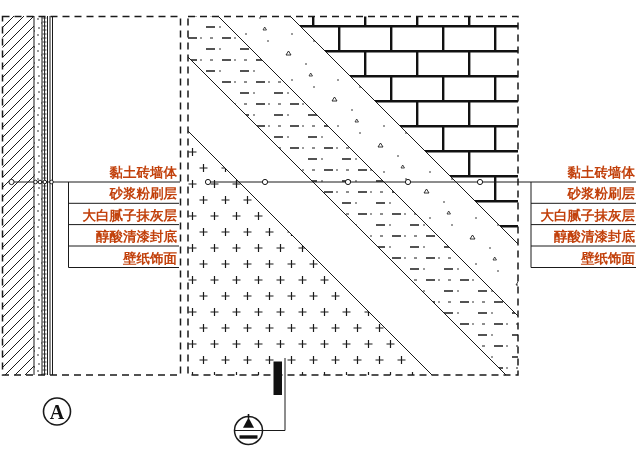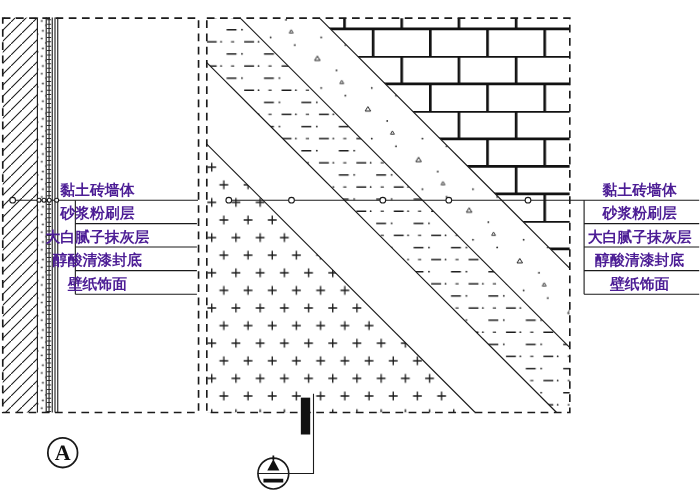--- a/index.html
+++ b/index.html
@@ -1,20 +1,20 @@
 <!DOCTYPE html>
 <html><head>
 <meta charset="utf-8">
 <style>
   html,body{margin:0;padding:0;background:#ffffff;}
   #stage{position:relative;width:636px;height:455px;background:#ffffff;overflow:hidden;
          font-family:"Liberation Serif","DejaVu Serif",serif;}
   #stage svg{position:absolute;left:0;top:0;}
-  .layer-label{position:absolute;font-size:13.5px;font-weight:bold;color:#4c1d95;
-               line-height:15px;text-align:center;white-space:nowrap;
+  .layer-label{position:absolute;font-size:13.5px;font-weight:bold;color:#c2410c;
+               line-height:15px;text-align:right;white-space:nowrap;
                font-family:Liberation Serif, serif;}
   .left-col{left:0;width:177px;}
   .right-col{left:528px;width:107px;}
 </style>
 </head>
 <body>
 
 <div id="stage">
 
 <svg width="636" height="455" viewBox="0 0 636 455">

